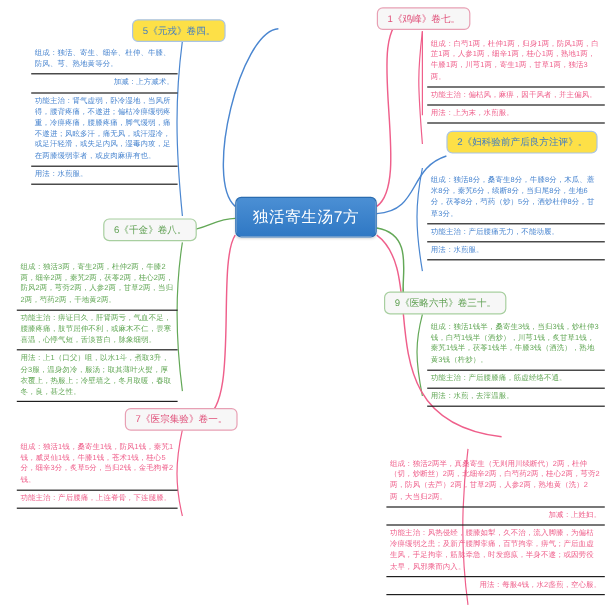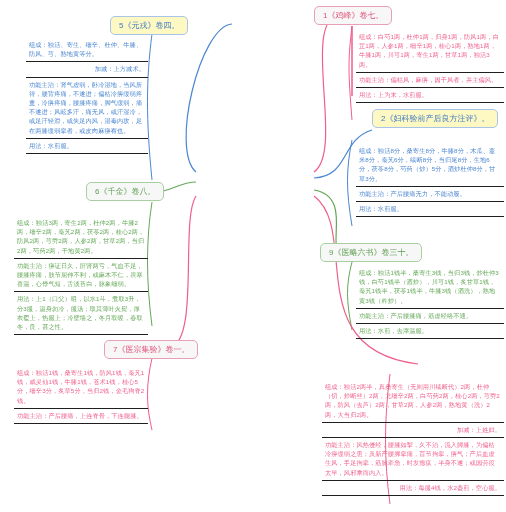--- a/index.html
+++ b/index.html
@@ -42,21 +42,21 @@
     height: 19px;
     padding: 0 8px;
     border-radius: 5px;
     background: #f2f2f2;
     font-size: 8px;
     line-height: 18px;
     white-space: nowrap;
     z-index: 15;
   }
   .pill.red   { border: 1px solid #e8a0b4; color: #e0517a; background: #f7f7f7; }
-  .pill.blue  { border: 1px solid #a9c4e6; color: #3f7bc4; background: #fef9c3; }
+  .pill.blue  { border: 1px solid #a9c4e6; color: #3f7bc4; background: #fde047; }
   .pill.green { border: 1px solid #a8cfa0; color: #5fa052; background: #f7f7f7; }
 
   
   .detail {
     position: absolute;
     font-size: 6.2px;
     line-height: 9.2px;
     letter-spacing: 0.1px;
     z-index: 10;
   }
@@ -102,20 +102,21 @@
     <path d="M196,172 C170,150 200,26 232,24" fill="none" stroke="#4a86d0" stroke-width="1.2"></path>
     <path d="M152,34 C146,80 146,120 152,180" stroke="#4a86d0" stroke-width="1" fill="none"></path>
 
     <path d="M196,182 C180,182 170,192 156,192" fill="none" stroke="#63a857" stroke-width="1.2"></path>
     <path d="M152,202 C146,240 146,280 152,326" stroke="#63a857" stroke-width="1" fill="none"></path>
 
     <path d="M196,196 C180,220 200,340 170,348" fill="none" stroke="#ef5f8b" stroke-width="1.2"></path>
     <path d="M152,358 C146,385 146,405 152,430" stroke="#ef5f8b" stroke-width="1" fill="none"></path>
   </svg>
 
+  <div class="center-node">独活寄生汤7方</div>
 
   <div class="pill red" style="left:314px; top:6px;">1《鸡峰》卷七。</div>
   <div class="detail red" style="left:356px; top:30px; width:148px;">
     <div class="row">组成：白芍1两，杜仲1两，归身1两，防风1两，白芷1两，人参1两，细辛1两，桂心1两，熟地1两，牛膝1两，川芎1两，寄生1两，甘草1两，独活3两。</div>
     <div class="row">功能主治：偏枯风，麻痹，因干风者，并主偏风。</div>
     <div class="row last">用法：上为末，水煎服。</div>
   </div>
 
   <div class="pill blue" style="left:372px; top:109px;">2《妇科验前产后良方注评》。</div>
   <div class="detail blue" style="left:356px; top:144px; width:148px;">

